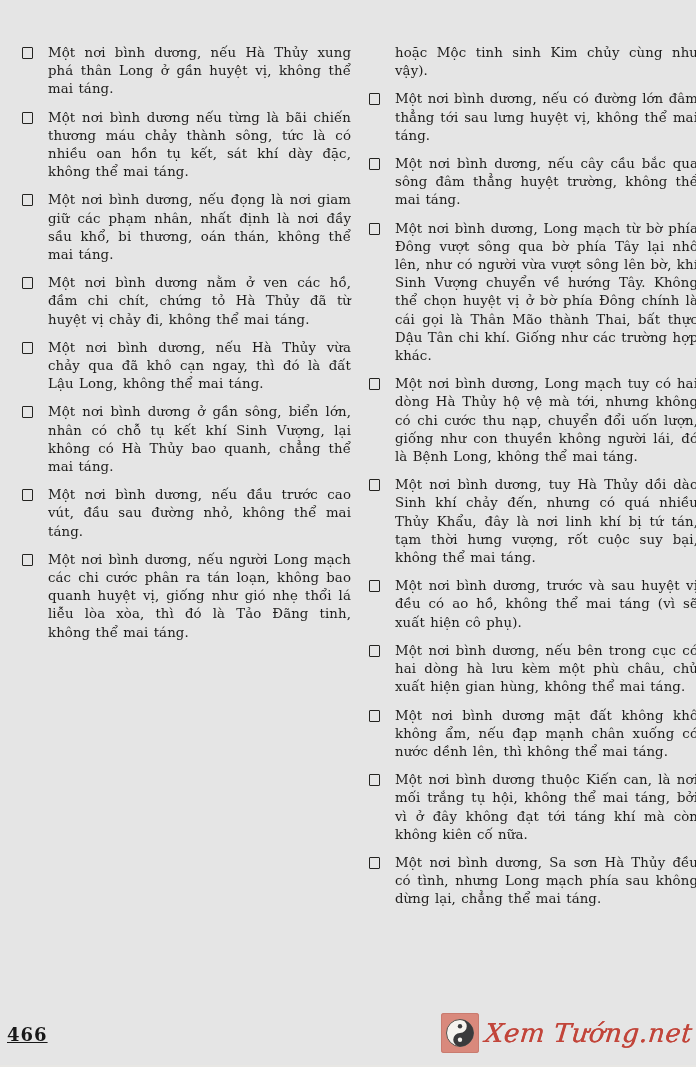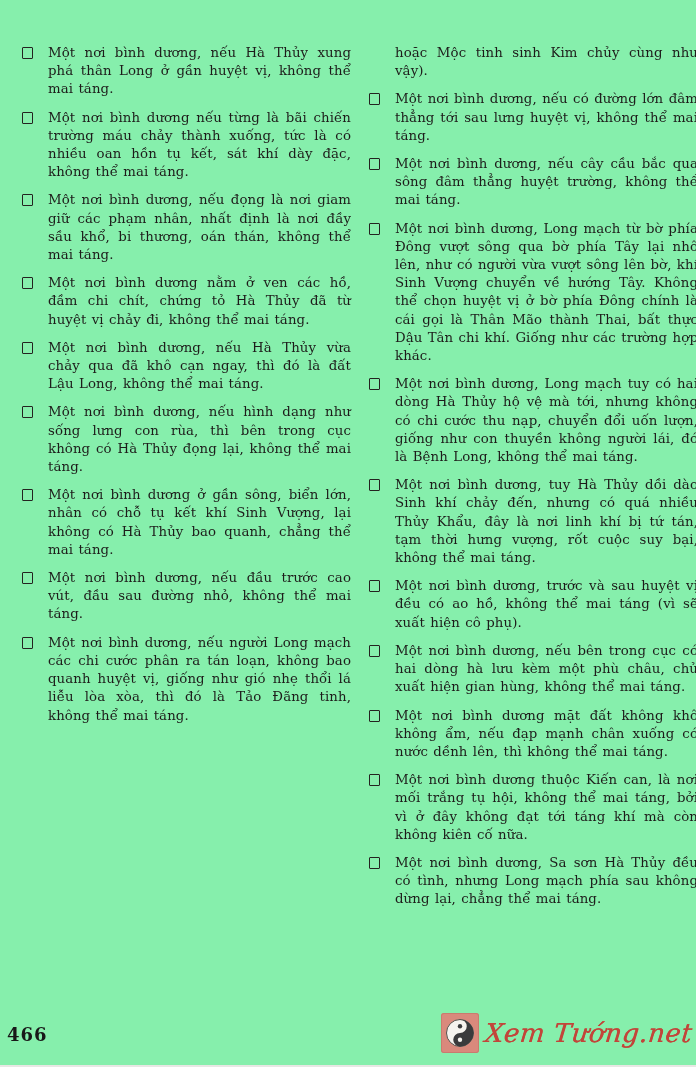--- a/index.html
+++ b/index.html
@@ -4,21 +4,21 @@
 <style>
   html, body {
     margin: 0;
     padding: 0;
     background: #ffffff;
   }
   .page {
     position: relative;
     width: 696px;
     height: 1067px;
-    background: #86efac;
+    background: #e5e5e5;
     font-family: "DejaVu Serif", "Liberation Serif", serif;
     color: #1d1c1a;
     overflow: hidden;
   }
   .columns {
     display: flex;
     gap: 16px;
     padding: 44px 6px 0 20px;
     box-sizing: border-box;
   }
@@ -56,20 +56,21 @@
     height: 58px;
   }
   .page-num {
     position: absolute;
     left: 7px;
     bottom: 22px;
     font-size: 18px;
     font-weight: bold;
     letter-spacing: 1px;
     color: #181818;
+    text-decoration: underline;
   }
   .watermark {
     position: absolute;
     right: 4px;
     bottom: 14px;
     display: flex;
     align-items: center;
     gap: 6px;
   }
   .yinyang-box {
@@ -106,37 +107,33 @@
 <div class="page">
   <div class="columns">
 
     <div class="col">
       <div class="item">
         <span class="bullet"></span>
         <p class="txt">Một nơi bình dương, nếu Hà Thủy xung phá thân Long ở gần huyệt vị, không thể mai táng.</p>
       </div>
       <div class="item">
         <span class="bullet"></span>
-        <p class="txt">Một nơi bình dương nếu từng là bãi chiến trường máu chảy thành xuống, tức là có nhiều oan hồn tụ kết, sát khí dày đặc, không thể mai táng.</p>
+        <p class="txt">Một nơi bình dương nếu từng là bãi chiến thương máu chảy thành sông, tức là có nhiều oan hồn tụ kết, sát khí dày đặc, không thể mai táng.</p>
       </div>
       <div class="item">
         <span class="bullet"></span>
         <p class="txt">Một nơi bình dương, nếu đọng là nơi giam giữ các phạm nhân, nhất định là nơi đầy sầu khổ, bi thương, oán thán, không thể mai táng.</p>
       </div>
       <div class="item">
         <span class="bullet"></span>
         <p class="txt">Một nơi bình dương nằm ở ven các hồ, đầm chi chít, chứng tỏ Hà Thủy đã từ huyệt vị chảy đi, không thể mai táng.</p>
       </div>
       <div class="item">
         <span class="bullet"></span>
         <p class="txt">Một nơi bình dương, nếu Hà Thủy vừa chảy qua đã khô cạn ngay, thì đó là đất Lậu Long, không thể mai táng.</p>
-      </div>
-      <div class="item">
-        <span class="bullet"></span>
-        <p class="txt">Một nơi bình dương, nếu hình dạng như sống lưng con rùa, thì bên trong cục không có Hà Thủy đọng lại, không thể mai táng.</p>
       </div>
       <div class="item">
         <span class="bullet"></span>
         <p class="txt">Một nơi bình dương ở gần sông, biển lớn, nhân có chỗ tụ kết khí Sinh Vượng, lại không có Hà Thủy bao quanh, chẳng thể mai táng.</p>
       </div>
       <div class="item">
         <span class="bullet"></span>
         <p class="txt">Một nơi bình dương, nếu đầu trước cao vút, đầu sau đường nhỏ, không thể mai táng.</p>
       </div>
       <div class="item">

